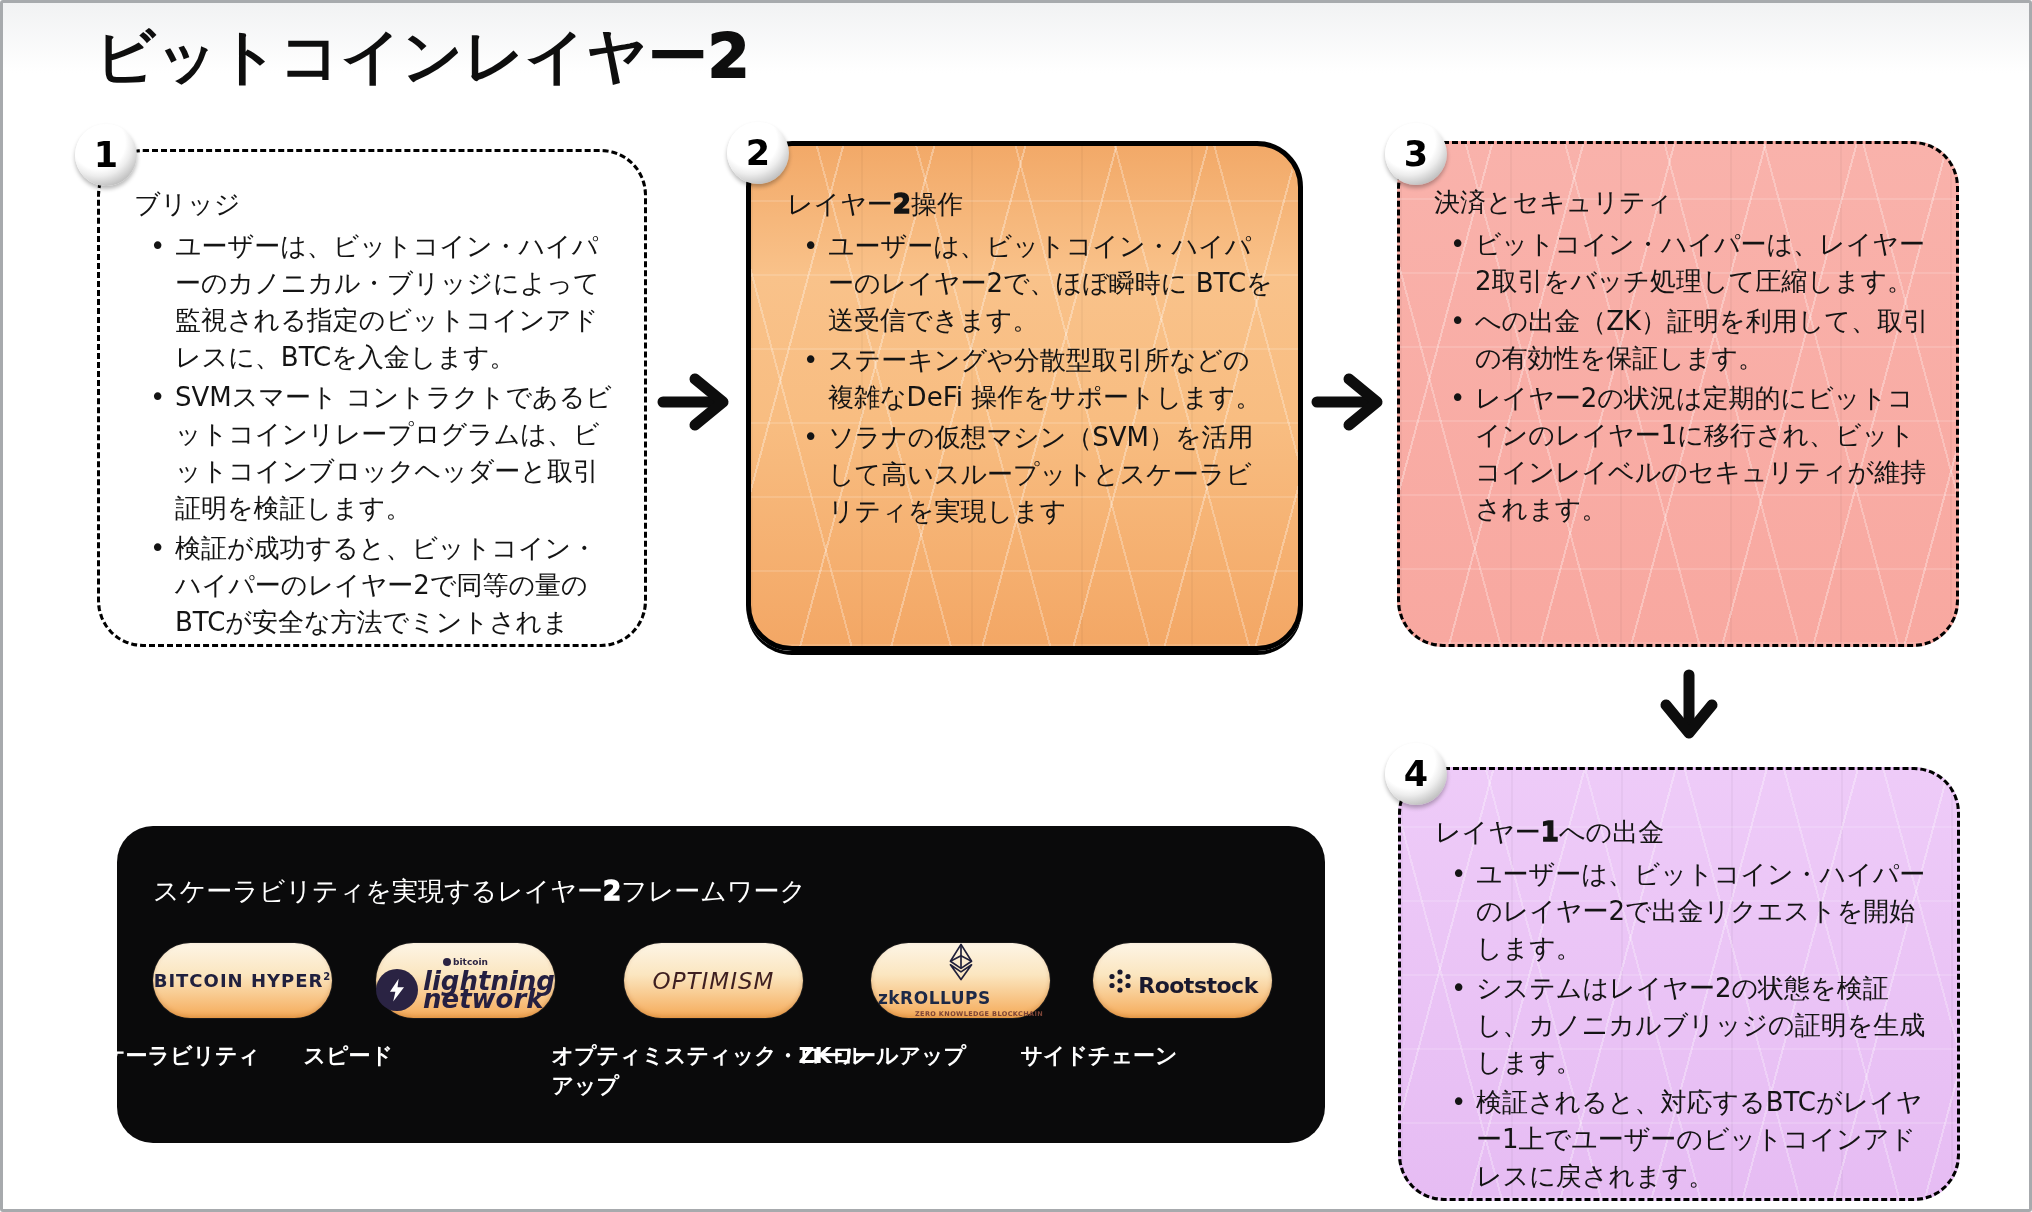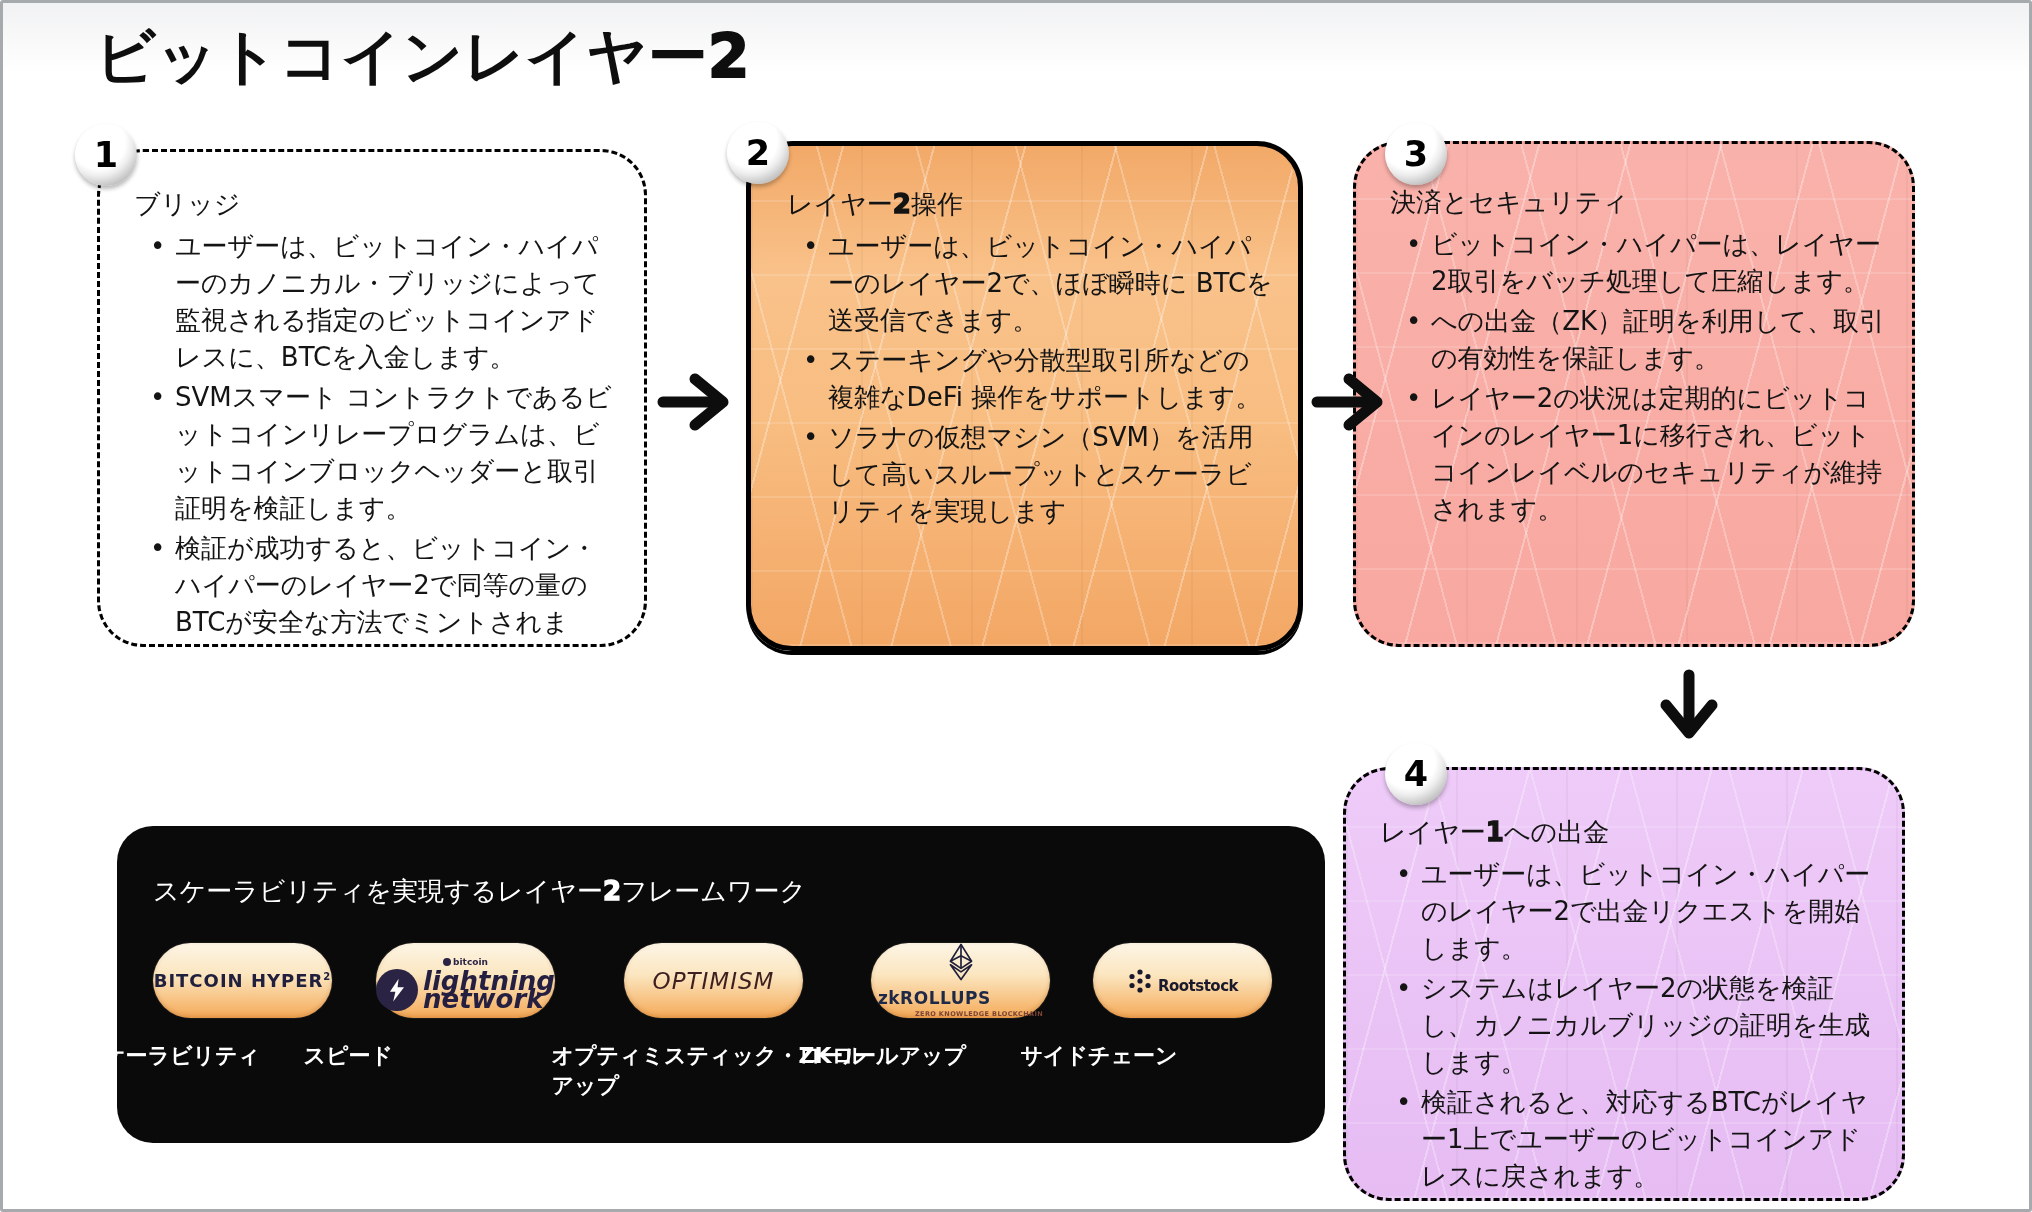--- a/index.html
+++ b/index.html
@@ -30,23 +30,23 @@
     background:
       repeating-linear-gradient(105deg, rgba(255,255,255,.30) 0 2px, transparent 2px 88px),
       repeating-linear-gradient(75deg,  rgba(255,255,255,.26) 0 2px, transparent 2px 96px),
       repeating-linear-gradient(0deg,   rgba(255,255,255,.14) 0 2px, transparent 2px 74px),
       repeating-linear-gradient(90deg,  rgba(0,0,0,.03)       0 2px, transparent 2px 110px);
   }
   .box1{left:94px;top:146px;width:550px;height:498px;background:#ffffff;border:3px dashed #000;padding:34px 24px 0 34px;}
   .box2{left:743px;top:138px;width:557px;height:510px;border:5px solid #000;padding:40px 24px 0 36px;
         background:linear-gradient(180deg,var(--box2_top,#f2a968) 0%,#f9c28a 26%,#f8bd81 55%,var(--box2_bottom,#f3a765) 100%);
         box-shadow:0 5px 0 -1px #000;}
-  .box3{left:1350px;top:138px;width:562px;height:506px;border:3px dashed #000;padding:40px 24px 0 34px;
+  .box3{left:1394px;top:138px;width:562px;height:506px;border:3px dashed #000;padding:40px 24px 0 34px;
         background:linear-gradient(180deg,var(--box3_top,#f9b2ab) 0%,var(--box3_bottom,#f8a8a0) 100%);}
-  .box4{left:1340px;top:764px;width:562px;height:434px;border:3px dashed #000;padding:44px 24px 0 34px;
+  .box4{left:1395px;top:764px;width:562px;height:434px;border:3px dashed #000;padding:44px 24px 0 34px;
         background:linear-gradient(180deg,var(--box4_top,#eecbf8) 0%,var(--box4_bottom,#e6bcf3) 100%);}
   .box-title{position:relative;margin:0;font-size:26px;font-weight:500;line-height:37px;z-index:1;}
   ul.bullets{position:relative;margin:5px 0 0;padding:0 0 0 14px;list-style:none;z-index:1;}
   li.bullet{position:relative;padding-left:27px;font-size:26px;line-height:37px;margin-bottom:3px;}
   li.bullet::before{content:"•";position:absolute;left:2px;top:0;}
 
   
   .badge{
     position:absolute;width:62px;height:62px;border-radius:50%;z-index:6;
     background:radial-gradient(circle at 38% 30%, #ffffff 46%, #ededed 58%, #8c8c8c 100%);
@@ -97,21 +97,21 @@
   .ln-text{font-size:26px;line-height:18px;font-weight:700;font-style:italic;color:#241f41;}
   
   .opt{font-size:23px;font-weight:400;font-style:italic;letter-spacing:1px;color:#3e1f20;}
   
   .pill-zk{gap:7px;flex-direction:column;}
   .zk-col{display:flex;flex-direction:column;align-items:flex-start;}
   .zk-name{font-size:17px;font-weight:800;color:#1d2947;letter-spacing:.5px;}
   .zk-sub{font-size:6.5px;font-weight:bold;color:#7c4436;letter-spacing:.4px;margin-top:2px;margin-left:37px;}
   
   .pill-rs{gap:5px;}
-  .rs-name{font-size:15px;font-weight:800;color:#19192e;letter-spacing:-.5px;margin-top:10px;}
+  .rs-name{font-size:22px;font-weight:800;color:#19192e;letter-spacing:-.5px;margin-top:10px;}
 </style>
 </head>
 <body>
 
 <div class="canvas">
 
   <h1 class="page-title"><span>ビットコインレイヤー</span><span class="heavy">2</span></h1>
 
   <section class="stepbox box1">
     <h2 class="box-title"><span>ブリッジ</span><span class="heavy"></span><span></span></h2>

